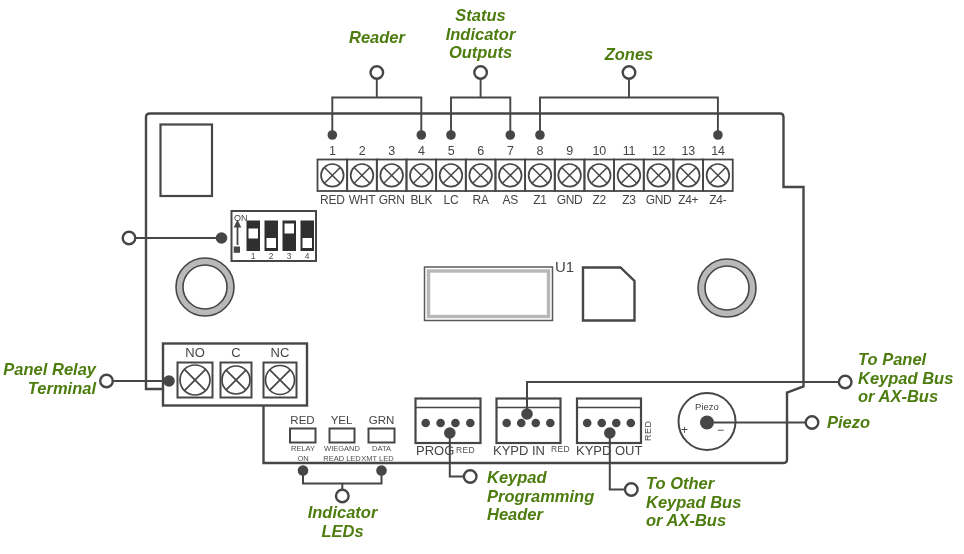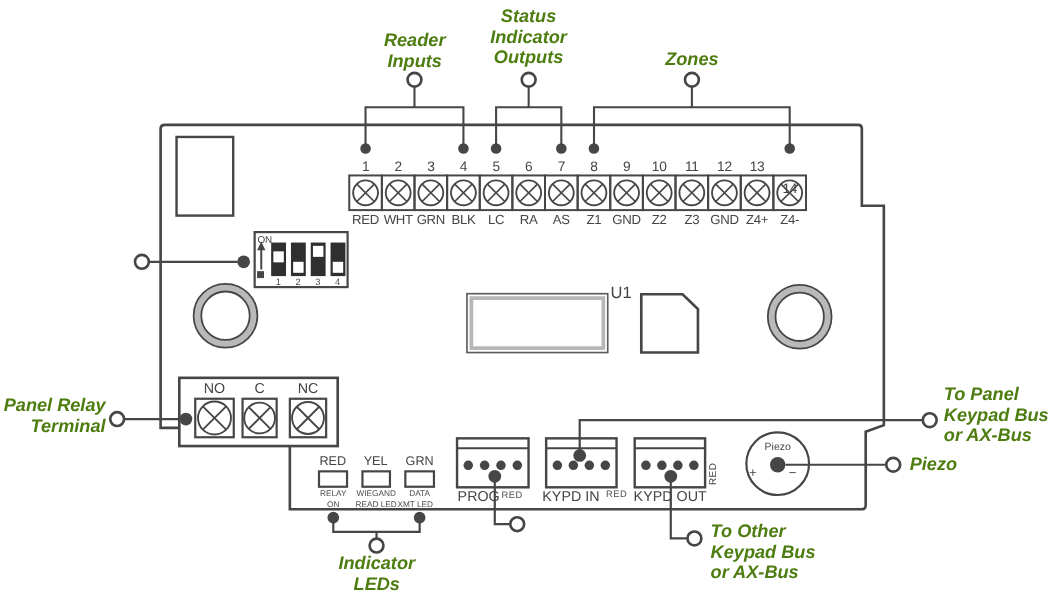--- a/index.html
+++ b/index.html
@@ -269,41 +269,45 @@
       <path d="M342.3,483.5 L342.3,490"></path>
       <circle cx="303" cy="470.5" r="5.3" fill="#464646" stroke="none"></circle>
       <circle cx="381.5" cy="470.5" r="5.3" fill="#464646" stroke="none"></circle>
       <circle cx="342.3" cy="496" r="6.3" fill="#fff" stroke-width="2.4"></circle>
     </g>
   </g>
 </svg>
 
 <div class="lbl ctr" style="left:317px;top:28px;width:120px;">
   <span>Reader</span>
-      <span>Inputs</span>
 </div>
 <div class="lbl ctr" style="left:420px;top:6px;width:121px;">
   <span>Status</span>
       <span>Indicator</span>
       <span>Outputs</span>
 </div>
 <div class="lbl ctr" style="left:569px;top:45px;width:120px;">
   <span>Zones</span>
 </div>
 <div class="lbl rgt" style="left:0px;top:360px;width:96px;">
   <span>Panel Relay</span>
       <span>Terminal</span>
 </div>
 <div class="lbl" style="left:858px;top:350px;">
   <span>To Panel</span>
       <span>Keypad Bus</span>
       <span>or AX-Bus</span>
 </div>
 <div class="lbl" style="left:827px;top:413px;">
   <span>Piezo</span>
+</div>
+<div class="lbl" style="left:487px;top:468px;">
+  <span>Keypad</span>
+      <span>Programming</span>
+      <span>Header</span>
 </div>
 <div class="lbl" style="left:646px;top:474px;">
   <span>To Other</span>
       <span>Keypad Bus</span>
       <span>or AX-Bus</span>
 </div>
 <div class="lbl ctr" style="left:282px;top:503px;width:121px;">
   <span>Indicator</span>
       <span>LEDs</span>
 </div>
@@ -362,16 +366,16 @@
       <div class="tnum" style="left: 551.78px; top: 143.5px; width: 35.66px; font-size: 12.5px;">9</div>
       <div class="tlab" style="left: 551.78px; top: 193px; width: 35.66px;">GND</div>
       <div class="tnum" style="left: 581.44px; top: 143.5px; width: 35.66px; font-size: 12.5px;">10</div>
       <div class="tlab" style="left: 581.44px; top: 193px; width: 35.66px;">Z2</div>
       <div class="tnum" style="left: 611.1px; top: 143.5px; width: 35.66px; font-size: 12.5px;">11</div>
       <div class="tlab" style="left: 611.1px; top: 193px; width: 35.66px;">Z3</div>
       <div class="tnum" style="left: 640.76px; top: 143.5px; width: 35.66px; font-size: 12.5px;">12</div>
       <div class="tlab" style="left: 640.76px; top: 193px; width: 35.66px;">GND</div>
       <div class="tnum" style="left: 670.42px; top: 143.5px; width: 35.66px; font-size: 12.5px;">13</div>
       <div class="tlab" style="left: 670.42px; top: 193px; width: 35.66px;">Z4+</div>
-      <div class="tnum" style="left: 700.08px; top: 143.5px; width: 35.66px; font-size: 12.5px; margin-top: 20px;">14</div>
+      <div class="tnum" style="left: 700.08px; top: 143.5px; width: 35.66px; font-size: 12.5px;">14</div>
       <div class="tlab" style="left: 700.08px; top: 193px; width: 35.66px;">Z4-</div>
     </div>
 </div>
 
 </body></html>

